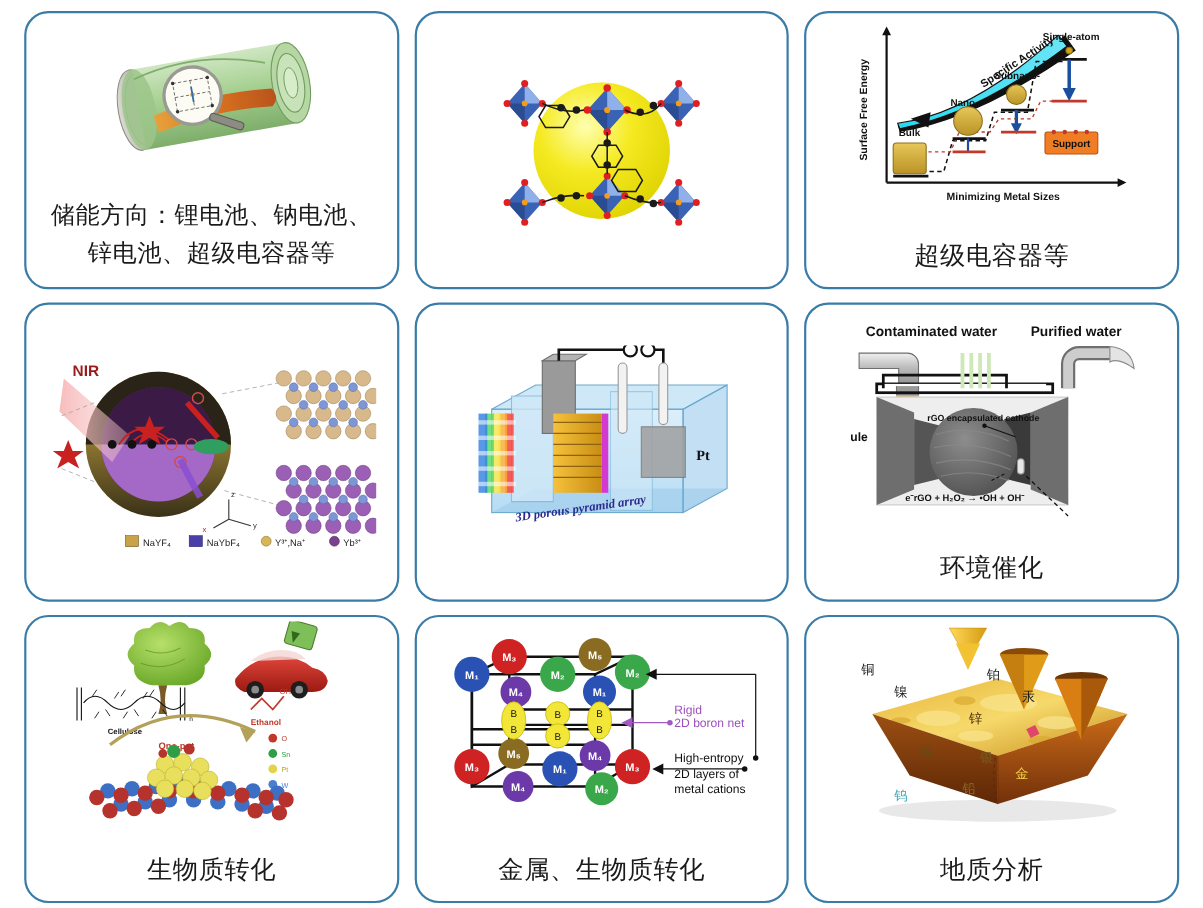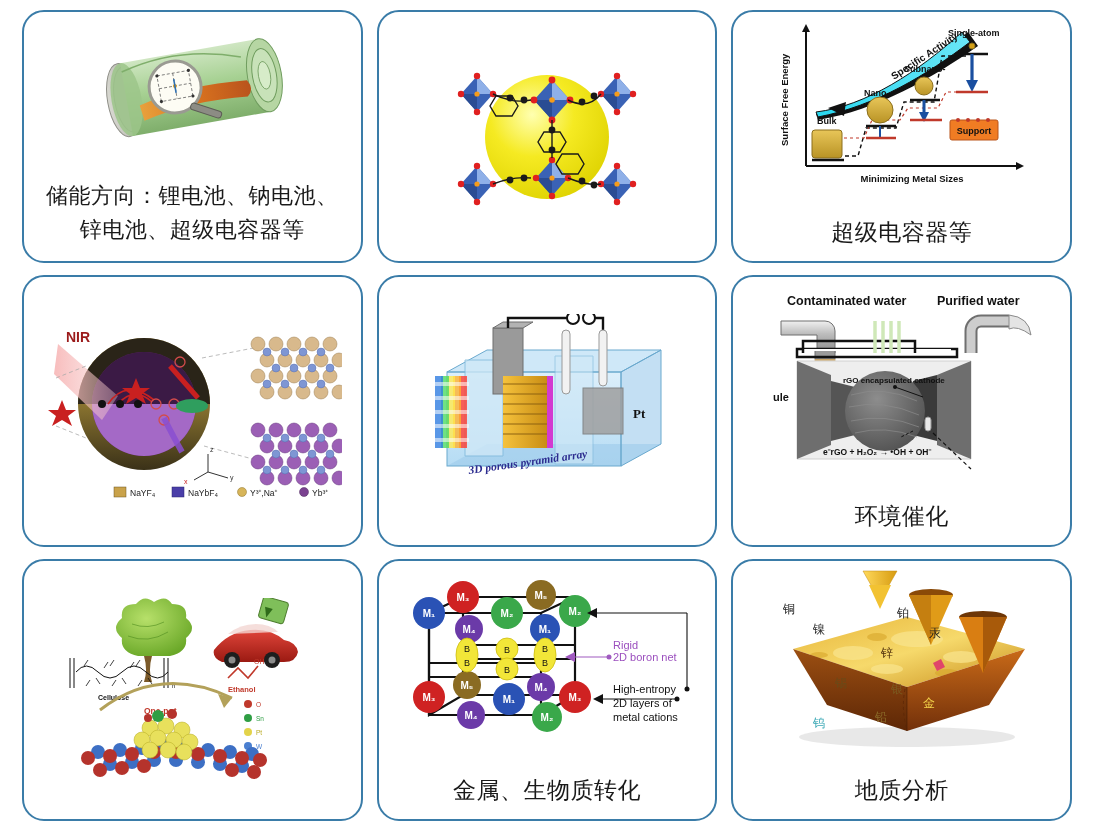--- a/index.html
+++ b/index.html
@@ -658,20 +658,21 @@
               <circle cx="62" cy="24" r="8"></circle>
               <circle cx="80" cy="24" r="8"></circle>
             <circle cx="96" cy="26" r="8"></circle>
           </g>
           <circle cx="70" cy="-10" r="6" fill="#2f9e44"></circle>
           <circle cx="84" cy="-12" r="5" fill="#b5332c"></circle>
           <circle cx="60" cy="-8" r="4" fill="#b5332c"></circle>
         </g>
       </svg>
     </div>
+    <div class="caption">生物质转化</div>
   </div>
 
   <div class="card">
     <div class="fig">
       <svg width="300" height="180" viewBox="0 0 300 180">
         <g stroke="#111" stroke-width="2.2" fill="none">
           <path d="M32 46 L66 30 L178 30 L178 128 L66 128 L32 148 Z"></path>
           <path d="M32 46 L32 148"></path>
           <path d="M66 30 L66 128"></path>
           <path d="M32 46 L144 46 L178 30"></path>

